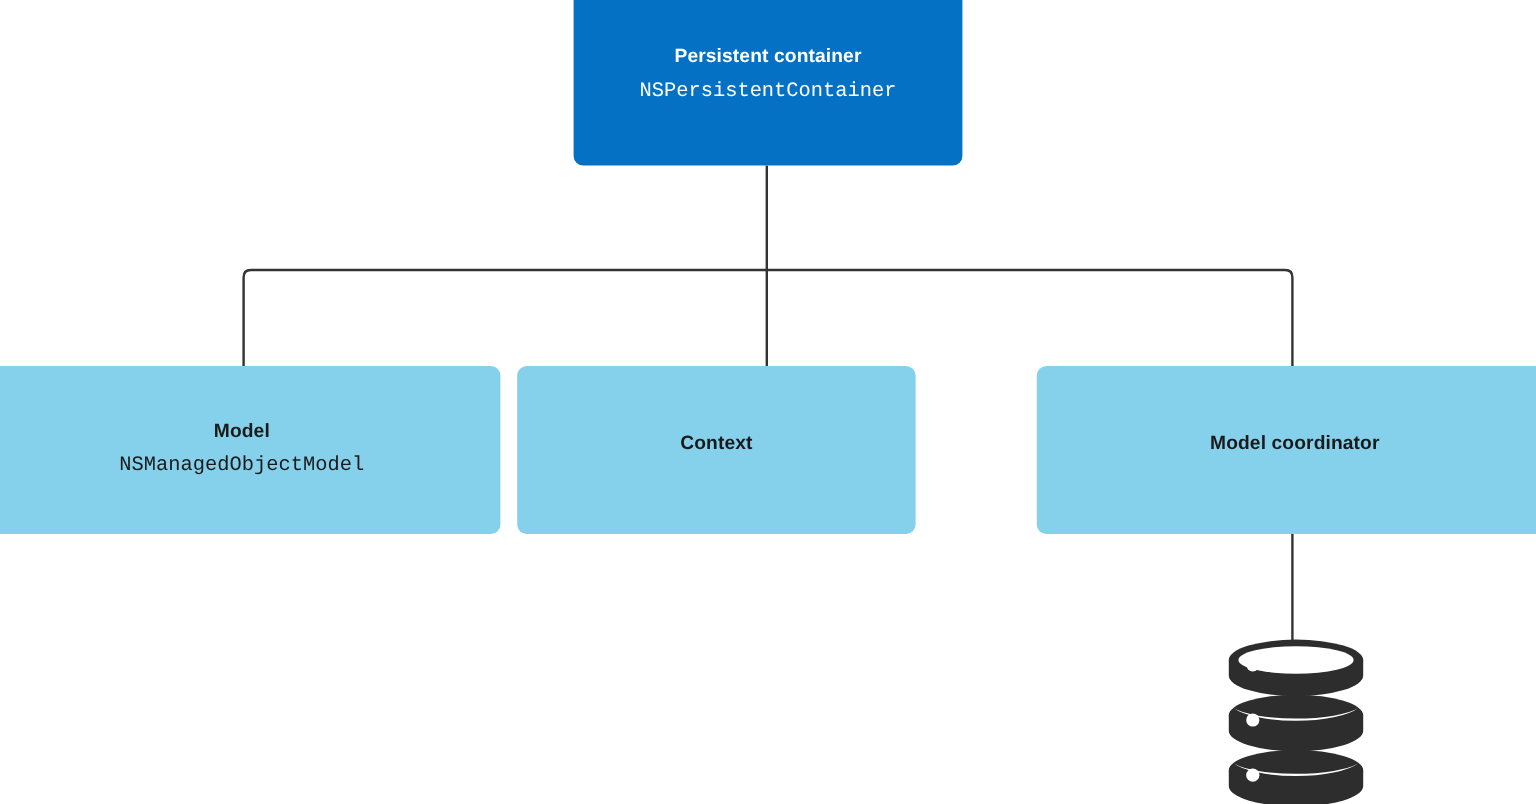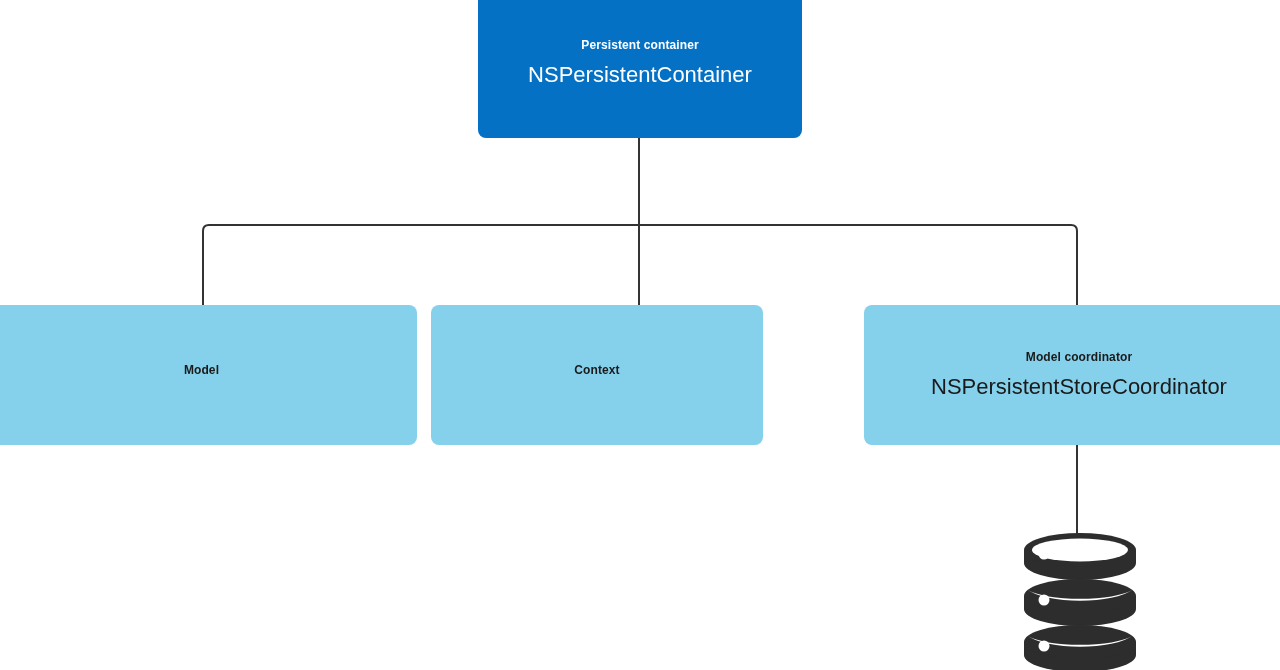--- a/index.html
+++ b/index.html
@@ -34,30 +34,30 @@
     border-radius: 8px;
     display: flex;
     flex-direction: column;
     align-items: center;
     justify-content: center;
     text-align: center;
   }
   .node-title {
     font-family: "Liberation Sans", sans-serif;
     font-weight: bold;
-    font-size: 12px;
+    font-size: 16px;
     letter-spacing: 0.1px;
     line-height: 1.2;
     margin: 0 0 10px 0;
     white-space: nowrap;
   }
   .node-class {
-    font-family: Liberation Sans, sans-serif;
+    font-family: Liberation Mono, monospace;
     font-weight: normal;
-    font-size: 22px;
+    font-size: 17px;
     line-height: 1.2;
     margin: 0;
     white-space: nowrap;
   }
   
   #node-container {
     left: 478px;
     top: -12px;
     width: 324px;
     height: 150px;
@@ -106,29 +106,29 @@
     </g>
   </svg>
 
   <div class="node" id="node-container">
     <div class="node-title">Persistent container</div>
     <div class="node-class">NSPersistentContainer</div>
   </div>
 
   <div class="node node-child" id="node-model">
     <div class="node-title">Model</div>
+    <div class="node-class">NSManagedObjectModel</div>
   </div>
 
   <div class="node node-child" id="node-context">
     <div class="node-title">Context</div>
   </div>
 
   <div class="node node-child" id="node-coordinator">
     <div class="node-title">Model coordinator</div>
-    <div class="node-class">NSPersistentStoreCoordinator</div>
   </div>
 
   <svg id="db-icon" viewBox="0 0 118 146" width="118" height="146" xmlns="http://www.w3.org/2000/svg">
 
     <g>
       <path d="M 3 118 L 3 131 A 56 17 0 0 0 115 131 L 115 118 Z" fill="#2d2d2d"></path>
       <ellipse cx="59" cy="118" rx="56" ry="17" fill="#2d2d2d"></ellipse>
       <path d="M 7 112 A 56 17 0 0 0 111 112 A 56 14 0 0 1 7 112 Z" fill="#ffffff"></path>
       <circle cx="23" cy="122" r="5.5" fill="#ffffff"></circle>
     </g>

